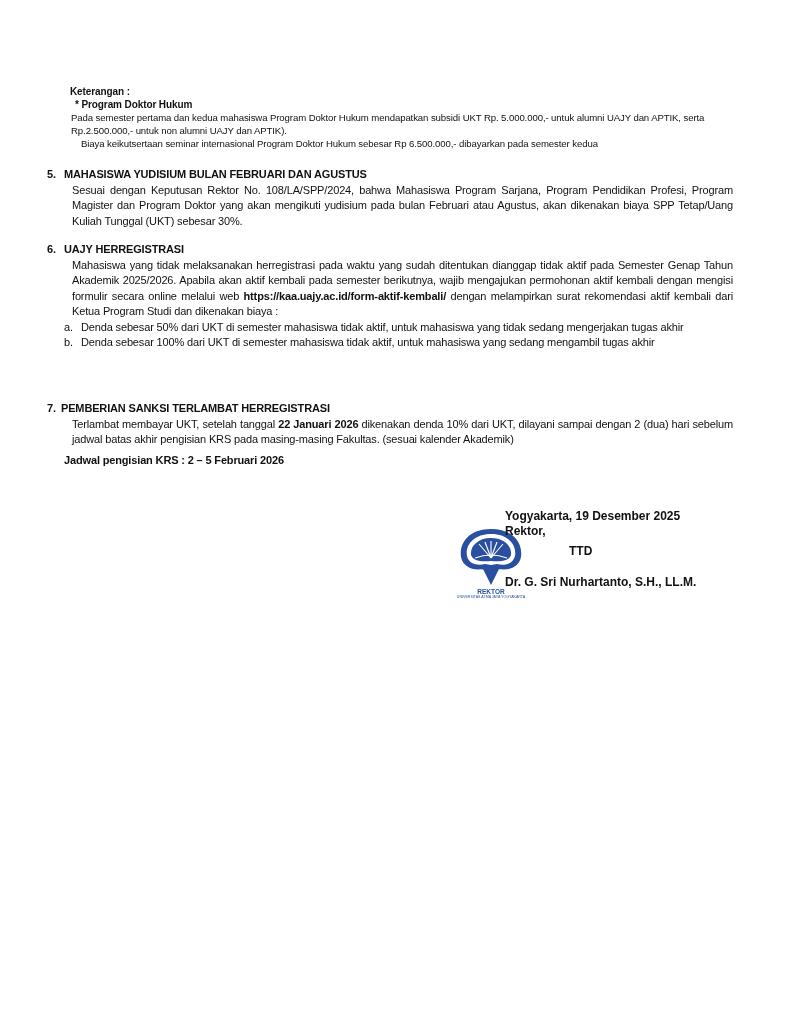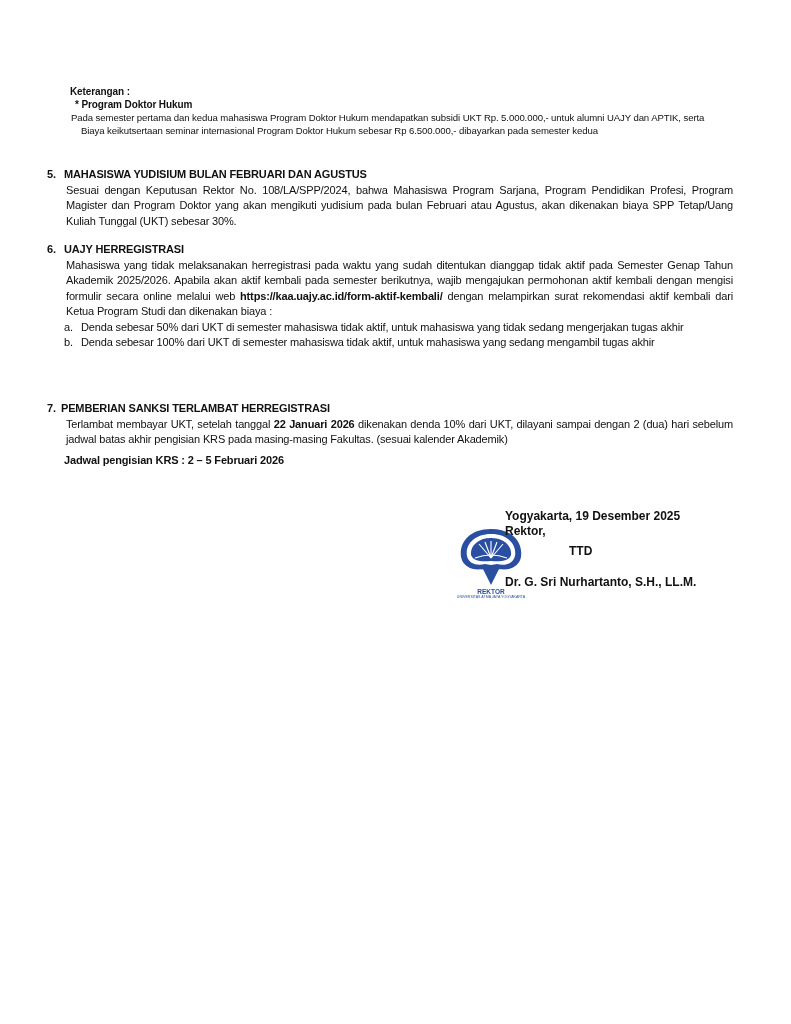--- a/index.html
+++ b/index.html
@@ -9,21 +9,21 @@
 
     .ket { position: absolute; left: 70px; top: 85px; width: 670px; font-size: 9.6px; line-height: 13px; letter-spacing: -0.1px; }
     .ket .ket-title { font-weight: bold; font-size: 10px; }
     .ket .prog { font-weight: bold; font-size: 10px; margin-left: 5px; }
     .ket .p1 { margin-left: 1px; }
     .ket .p2 { margin-left: 11px; }
 
     .sec { position: absolute; left: 47px; width: 686px; font-size: 11px; line-height: 15.5px; letter-spacing: -0.15px; }
     .sec .head { font-weight: bold; font-size: 11px; display: flex; }
     .sec .head .num { width: 17px; }
-    .sec .body { margin-left: 19px; text-align: justify; }
+    .sec .body { margin-left: 25px; text-align: justify; }
     .sec .body b { font-weight: bold; }
     .list { margin-left: 17px; }
     .list .li { display: flex; }
     .list .li .mark { width: 17px; }
     .para-gap { margin-top: 4px; }
 
     #sec5 { top: 167px; }
     #sec6 { top: 242px; }
     #sec7 { top: 401px; }
     #sec7 .head .num { width: 14px; }
@@ -41,20 +41,21 @@
   </style>
 </head>
 <body>
 
 <div class="page">
 
   <div class="ket">
     <div class="ket-title">Keterangan :</div>
     <div class="prog">* Program Doktor Hukum</div>
     <div class="p1">Pada semester pertama dan kedua mahasiswa Program Doktor Hukum mendapatkan subsidi UKT Rp. 5.000.000,- untuk alumni UAJY dan APTIK, serta</div>
+    <div class="p1">Rp.2.500.000,- untuk non alumni UAJY dan APTIK).</div>
     <div class="p2">Biaya keikutsertaan seminar internasional Program Doktor Hukum sebesar Rp 6.500.000,- dibayarkan pada semester kedua</div>
   </div>
 
   <div class="sec" id="sec5">
     <div class="head">
       <span class="num">5.</span>
       <span>MAHASISWA YUDISIUM BULAN FEBRUARI DAN AGUSTUS</span>
     </div>
     <div class="body">Sesuai dengan Keputusan Rektor No. 108/LA/SPP/2024, bahwa Mahasiswa Program Sarjana, Program Pendidikan Profesi, Program Magister dan Program Doktor yang akan mengikuti yudisium pada bulan Februari atau Agustus, akan dikenakan biaya SPP Tetap/Uang Kuliah Tunggal (UKT)  sebesar 30%.</div>
   </div>

